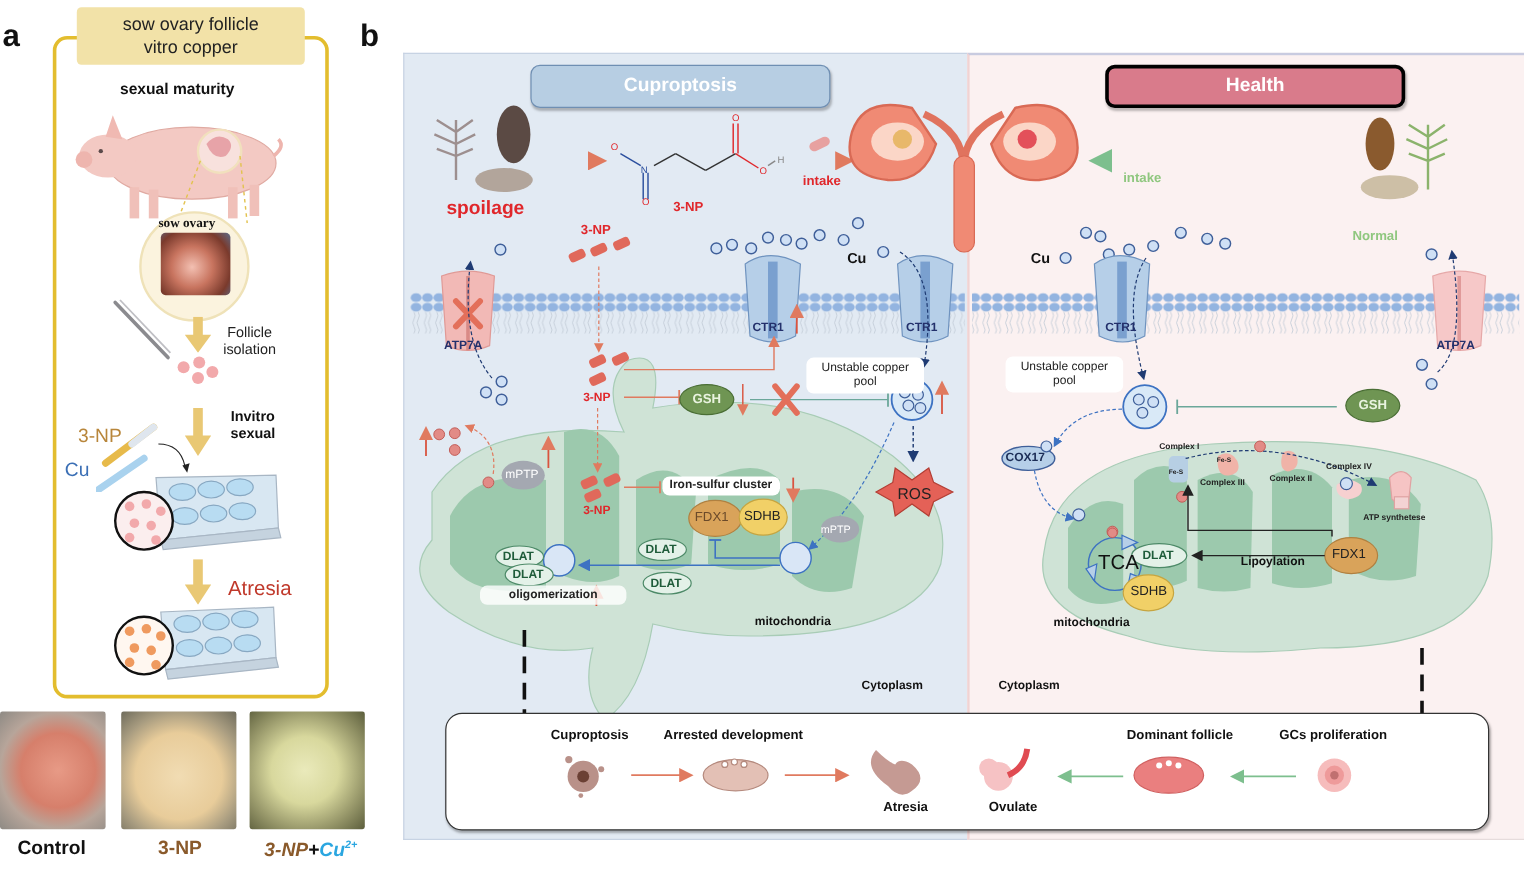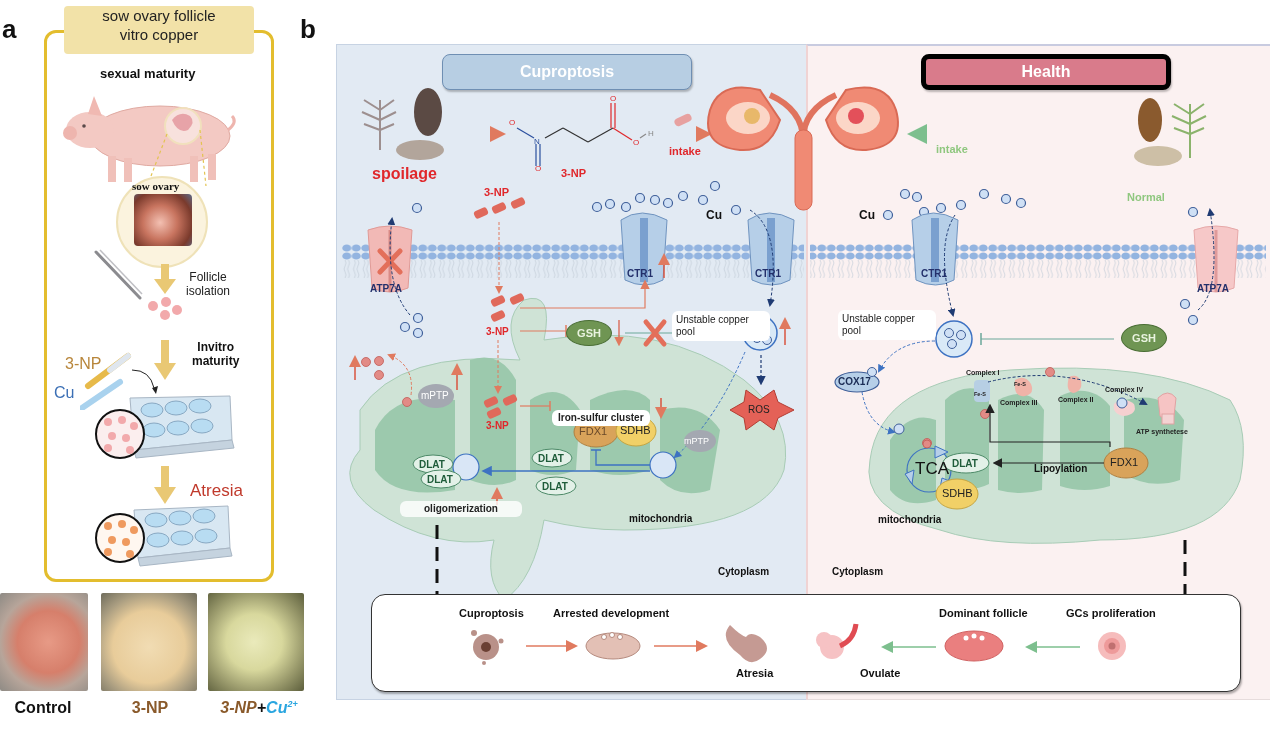--- a/index.html
+++ b/index.html
@@ -6,37 +6,37 @@
   html, body { width: 1270px; height: 733px; background: #ffffff; overflow: hidden; }
   body { position: relative; font-family: "Liberation Sans", "DejaVu Sans", sans-serif; }
   .abs { position: absolute; }
   .panel-letter { font-size: 26px; font-weight: bold; color: #111; }
   .bold { font-weight: bold; }
   .t-black { color: #111; }
 
   
   #panel-a-frame { left: 44px; top: 30px; width: 230px; height: 552px; border: 3px solid #e3bd2e; border-radius: 12px; }
   #panel-a-title { left: 64px; top: 6px; width: 190px; height: 48px; background: #f2e2a8; border-radius: 4px;
-    display: flex; flex-direction: column; align-items: center; font-size: 15px; color: #222; line-height: 19px; }
+    display: flex; flex-direction: column; align-items: center; justify-content: center; font-size: 15px; color: #222; line-height: 19px; }
   .photo { top: 593px; width: 96px; height: 98px; border-radius: 2px; }
   .photo-label { top: 699px; font-size: 16px; font-weight: bold; text-align: center; width: 110px; }
 
   
   #bg-left { left: 336px; top: 44px; width: 470px; height: 656px; background: #e2eaf3; border-top: 1px solid #c7d3e3; border-left: 1px solid #c7d3e3; border-bottom: 1px solid #c7d3e3; }
   #bg-right { left: 806px; top: 44px; width: 464px; height: 656px; background: #fbf1f1; border-top: 2px solid #c8cbe0; border-left: 2px solid #f0d3d3; border-bottom: 1px solid #e6dcdc; }
 
   .header-box { height: 36px; border-radius: 8px; display: flex; align-items: center; justify-content: center;
     color: #fff; font-weight: bold; font-size: 16px; box-shadow: 1px 2px 2px rgba(0,0,0,0.25); }
   #cupro-header { left: 442px; top: 54px; width: 250px; background: #b7cee3; border: 1px solid #6f8fb3; }
-  #health-header { left: 921px; top: 54px; width: 250px; background: #d97b8b; border: 5px solid #000000; }
+  #health-header { left: 921px; top: 54px; width: 250px; background: #d97b8b; border: 3px solid #000000; }
 
   .label-sm { font-size: 10px; font-weight: bold; }
   .red { color: #e0272b; }
   .green-lt { color: #8fc77f; }
-  .wlabel { background: #ffffff; border-radius: 6px; font-size: 10px; line-height: 12px; padding: 3px 4px; color: #222; margin-top: 13px; }
+  .wlabel { background: #ffffff; border-radius: 6px; font-size: 10px; text-align: center; line-height: 12px; padding: 3px 4px; color: #222; }
   .tag { border-radius: 50%; display: flex; align-items: center; justify-content: center; font-weight: bold; }
 
   #outcome-box { left: 371px; top: 594px; width: 870px; height: 98px; background: #ffffff; border: 1.5px solid #333; border-radius: 14px;
     box-shadow: 1px 2px 2px rgba(0,0,0,0.3); }
   .stage-label { font-size: 11px; font-weight: bold; color: #111; white-space: nowrap; }
 </style>
 </head>
 <body>
 
 <div class="abs panel-letter" style="left:2px; top:14px;">a</div>
@@ -92,21 +92,21 @@
   <circle cx="21" cy="19" r="5" fill="#f2a9ab"></circle>
     <circle cx="33" cy="14" r="5" fill="#f2a9ab"></circle>
 </svg>
 
 <svg class="abs" style="left:154px; top:340px;" width="22" height="40">
   <rect x="7" y="0" width="8" height="24" fill="#e9c874"></rect>
     <polygon points="0,23 22,23 11,40" fill="#e9c874"></polygon>
 </svg>
 <div class="abs bold" style="left:192px; top:340px; font-size:12px; color:#111; line-height:14px; text-align:center;">
   <div>Invitro</div>
-  <div>maturity</div>
+  <div>sexual</div>
 </div>
 
 <div class="abs" style="left:65px; top:355px; font-size:16px; color:#b8863b;">3-NP</div>
 <div class="abs" style="left:54px; top:384px; font-size:16px; color:#3b6fb5;">Cu</div>
 
 <svg class="abs" style="left:80px; top:350px;" width="80" height="60">
   <g>
     <line x1="8" y1="36" x2="48" y2="6" stroke="#e7ba4a" stroke-width="6" stroke-linecap="round"></line>
     <line x1="30" y1="20" x2="48" y2="6" stroke="#dfe6ee" stroke-width="6" stroke-linecap="round"></line>
   </g>
@@ -540,21 +540,21 @@
   <div>Unstable copper</div>
   <div>pool</div>
 </div>
 
 <div class="abs" style="left:421px; top:390px; font-size:10px; color:#fff;">mPTP</div>
 <div class="abs" style="left:684px; top:436px; font-size:9px; color:#fff;">mPTP</div>
 <div class="abs label-sm red" style="left:486px; top:420px;">3-NP</div>
 <div class="abs wlabel bold" style="left:552px; top:397px; padding:2px 6px;">Iron-sulfur cluster</div>
 <div class="abs" style="left:579px; top:425px; font-size:11px; color:#6b4a2a;">FDX1</div>
 <div class="abs" style="left:620px; top:424px; font-size:11px; color:#222;">SDHB</div>
-<div class="abs" style="left:748px; top:404px; font-size:10px; color:#222;">ROS</div>
+<div class="abs" style="left:748px; top:404px; font-size:13px; color:#222;">ROS</div>
 
 <div class="abs label-sm" style="left:419px; top:459px; color:#1f5c3a;">DLAT</div>
 <div class="abs label-sm" style="left:427px; top:474px; color:#1f5c3a;">DLAT</div>
 <div class="abs label-sm" style="left:538px; top:453px; color:#1f5c3a;">DLAT</div>
 <div class="abs label-sm" style="left:542px; top:481px; color:#1f5c3a;">DLAT</div>
 <div class="abs wlabel bold" style="left:400px; top:488px; padding:2px 24px; background:rgba(255,255,255,0.8);">oligomerization</div>
 <div class="abs label-sm t-black" style="left:629px; top:513px;">mitochondria</div>
 <div class="abs label-sm t-black" style="left:718px; top:566px;">Cytoplasm</div>
 
 <div class="abs label-sm green-lt" style="left:936px; top:143px; font-size:11px;">intake</div>
@@ -579,15 +579,15 @@
 <div class="abs label-sm" style="left:952px; top:458px; color:#1f5c3a;">DLAT</div>
 <div class="abs" style="left:942px; top:487px; font-size:11px; color:#222;">SDHB</div>
 <div class="abs" style="left:1110px; top:456px; font-size:11px; color:#222;">FDX1</div>
 <div class="abs label-sm t-black" style="left:1034px; top:463px;">Lipoylation</div>
 <div class="abs label-sm t-black" style="left:878px; top:514px;">mitochondria</div>
 <div class="abs label-sm t-black" style="left:832px; top:566px;">Cytoplasm</div>
 
 <div class="abs stage-label" style="left:459px; top:607px;">Cuproptosis</div>
 <div class="abs stage-label" style="left:553px; top:607px;">Arrested development</div>
 <div class="abs stage-label" style="left:736px; top:667px;">Atresia</div>
-<div class="abs stage-label" style="left:824px; top:667px;margin-left:36px;">Ovulate</div>
+<div class="abs stage-label" style="left:824px; top:667px;">Ovulate</div>
 <div class="abs stage-label" style="left:939px; top:607px;">Dominant follicle</div>
 <div class="abs stage-label" style="left:1066px; top:607px;">GCs proliferation</div>
 
 </body></html>

